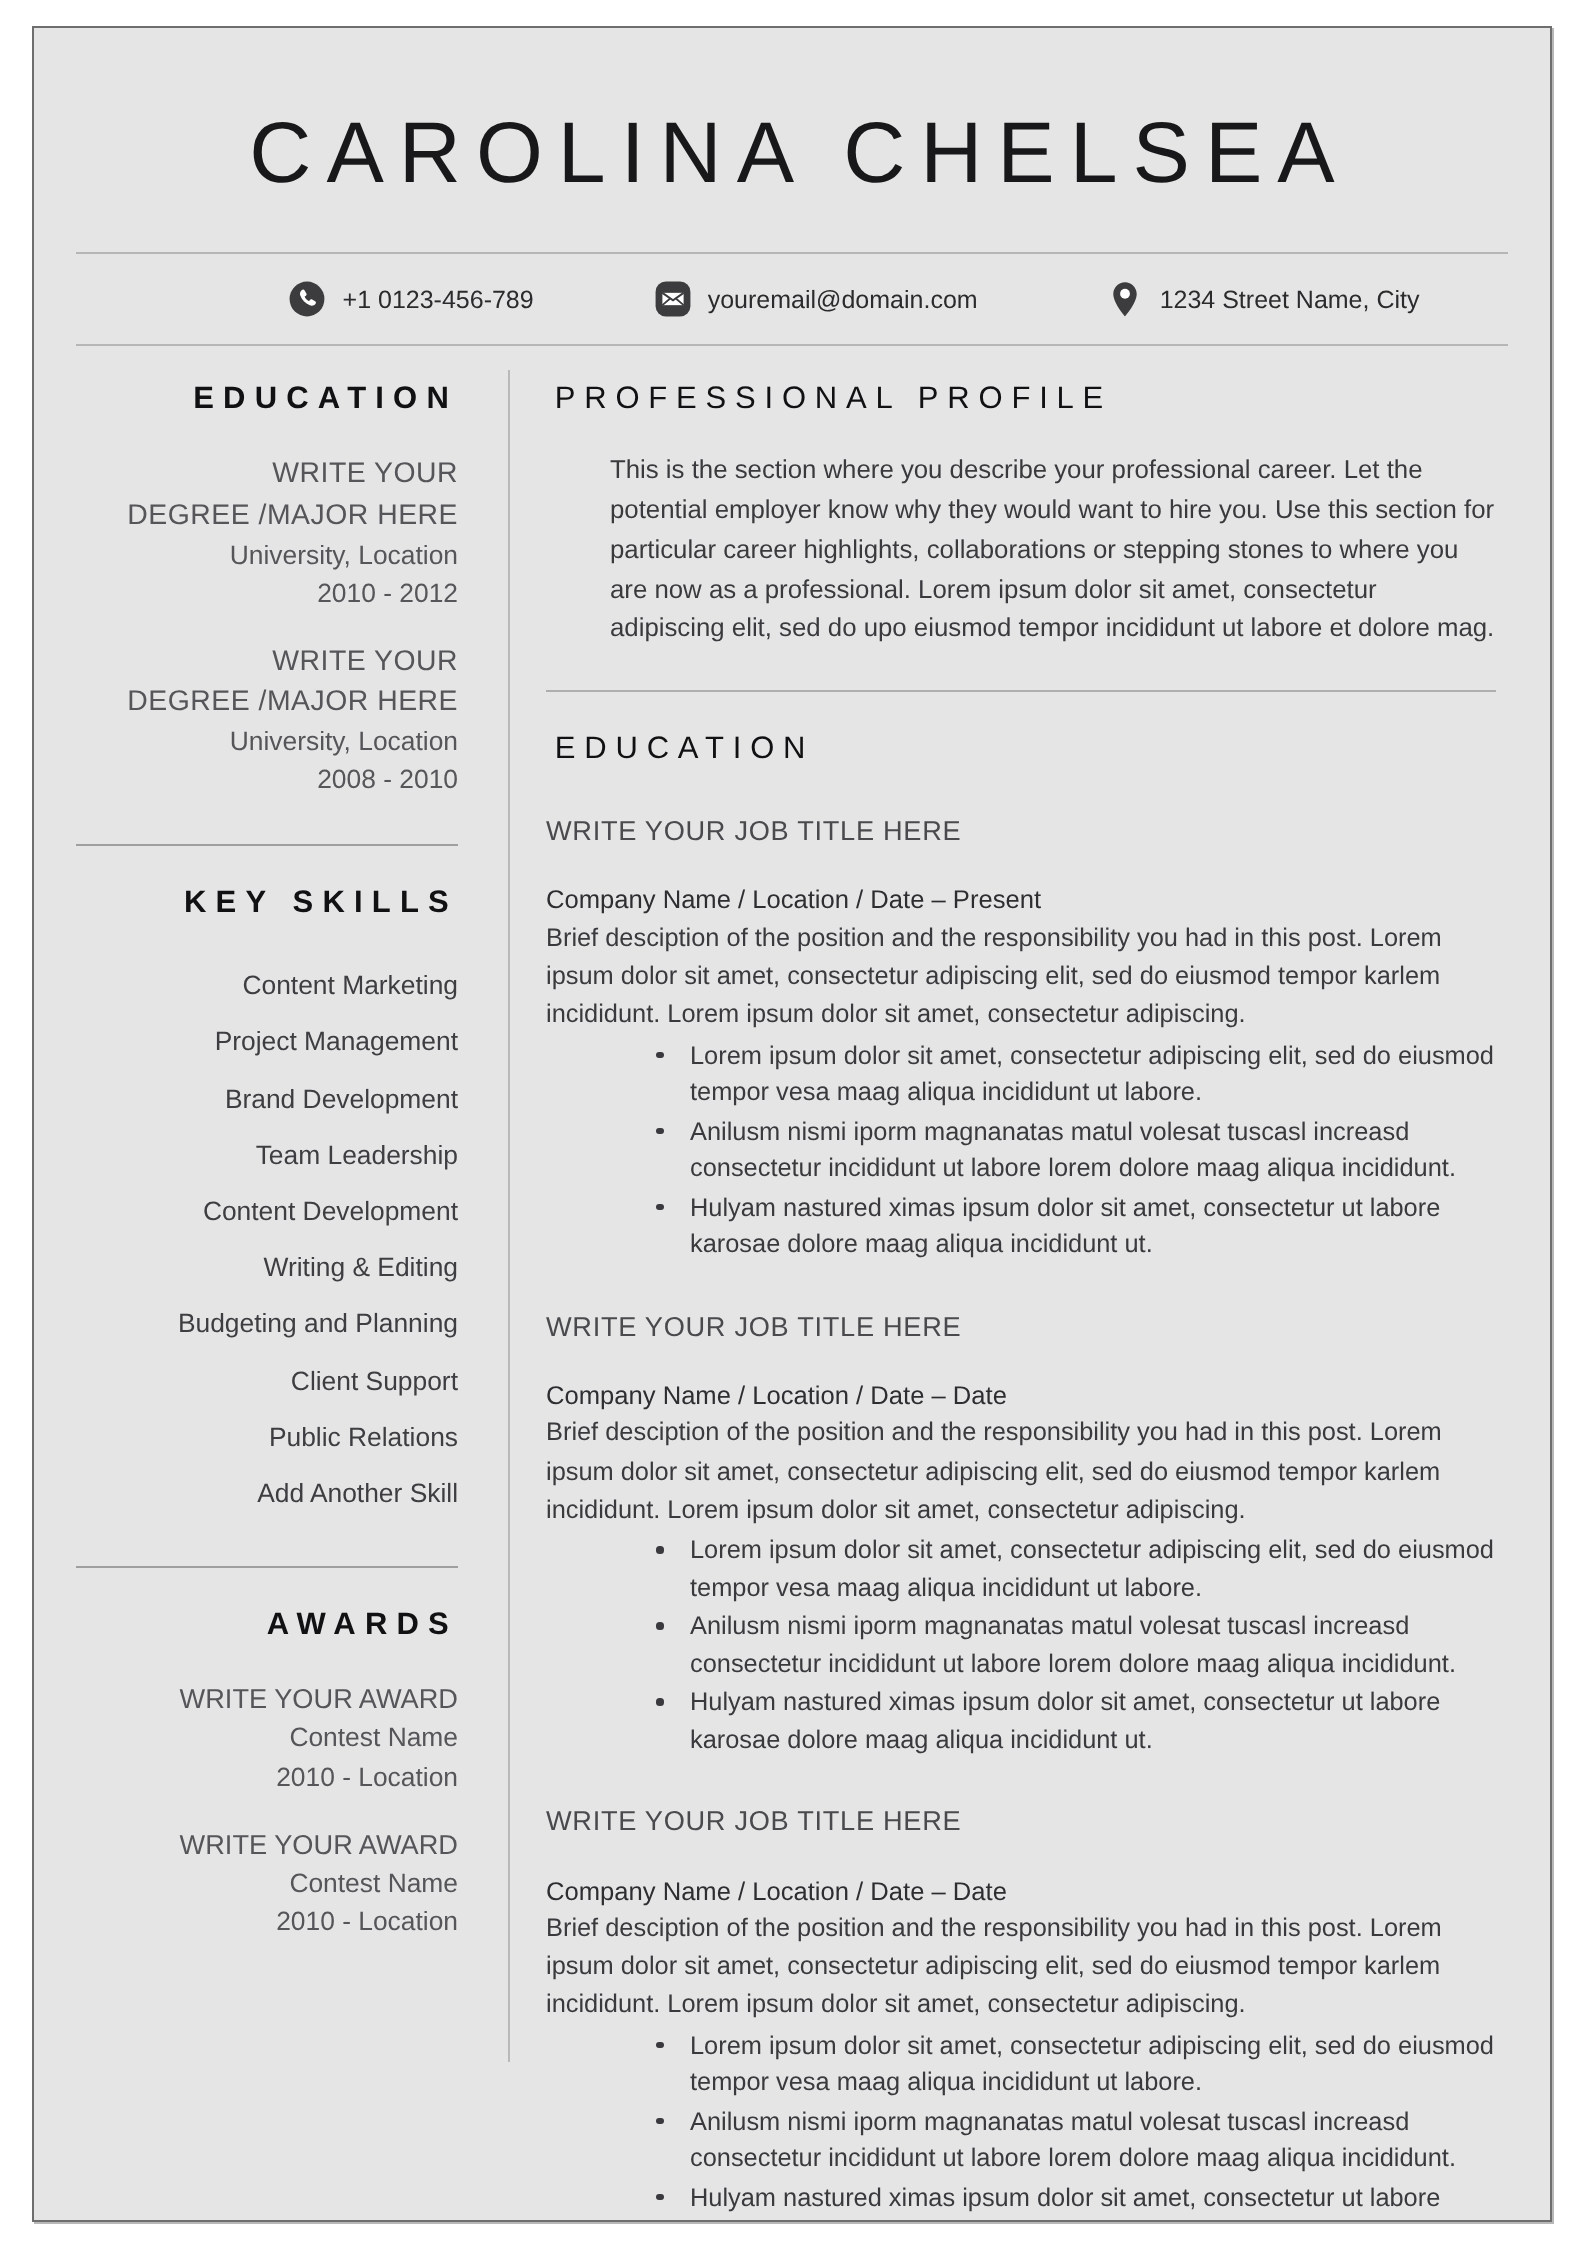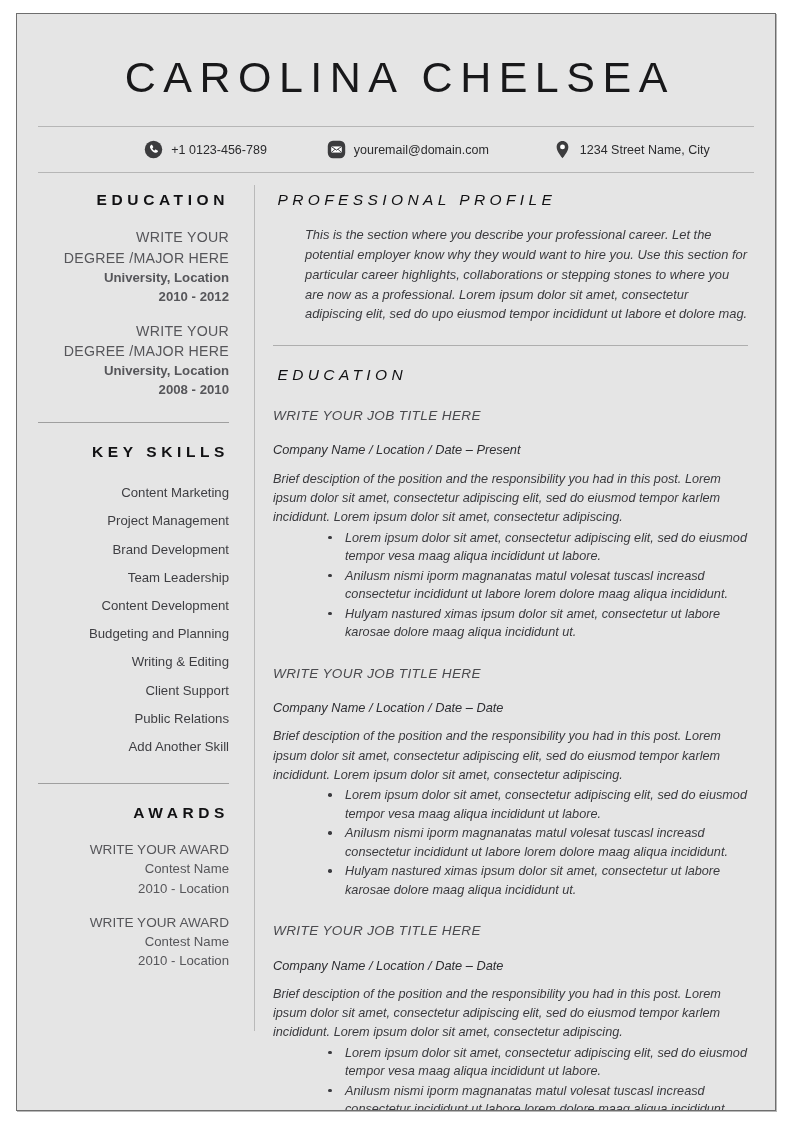--- a/index.html
+++ b/index.html
@@ -108,21 +108,20 @@
     margin-bottom: 22px;
     margin-left: 20px;
     margin-right: 0;
   }
 
   #main {
     flex: 1 1 auto;
     padding-top: 18px;
     padding-left: 18px;
     padding-right: 6px;
-    font-style: italic;
   }
 
   
   .side-h {
     font-size: 15.5px;
     letter-spacing: 4.6px;
     color: #111113;
     text-indent: 4.6px;
     font-weight: 700;
     margin-bottom: 18px;
@@ -140,21 +139,20 @@
   .edu-title {
     font-size: 14.2px;
     color: #56565a;
     line-height: 1.42;
     letter-spacing: 0.25px;
   }
   .edu-sub {
     font-size: 13.2px;
     color: #56565a;
     line-height: 1.45;
-    font-weight: bold;
   }
 
   .skill {
     font-size: 13.2px;
     color: #3e3e42;
     line-height: 1;
     padding: 7.5px 0;
   }
 
   .award-block { margin-bottom: 15px; }
@@ -206,21 +204,20 @@
   .job-meta {
     font-size: 12.8px;
     color: #2e2e32;
     line-height: 1.5;
     margin-top: 15px;
   }
   .job-desc {
     font-size: 12.7px;
     color: #3a3a3e;
     line-height: 1.52;
-    margin-top: 10px;
   }
 
   .job-bullets {
     margin-top: 1px;
     padding-left: 55px;
     list-style: none;
   }
   .job-bullets li {
     font-size: 12.7px;
     color: #3a3a3e;
@@ -304,22 +301,22 @@
 
         <div class="side-rule"></div>
 
         <div>
           <div class="side-h">KEY SKILLS</div>
           <div class="skill">Content Marketing</div>
           <div class="skill">Project Management</div>
           <div class="skill">Brand Development</div>
           <div class="skill">Team Leadership</div>
           <div class="skill">Content Development</div>
+          <div class="skill">Writing &amp; Editing</div>
           <div class="skill">Budgeting and Planning</div>
-          <div class="skill">Writing &amp; Editing</div>
           <div class="skill">Client Support</div>
           <div class="skill">Public Relations</div>
           <div class="skill">Add Another Skill</div>
         </div>
 
         <div class="side-rule"></div>
 
         <div>
           <div class="side-h">AWARDS</div>
 

